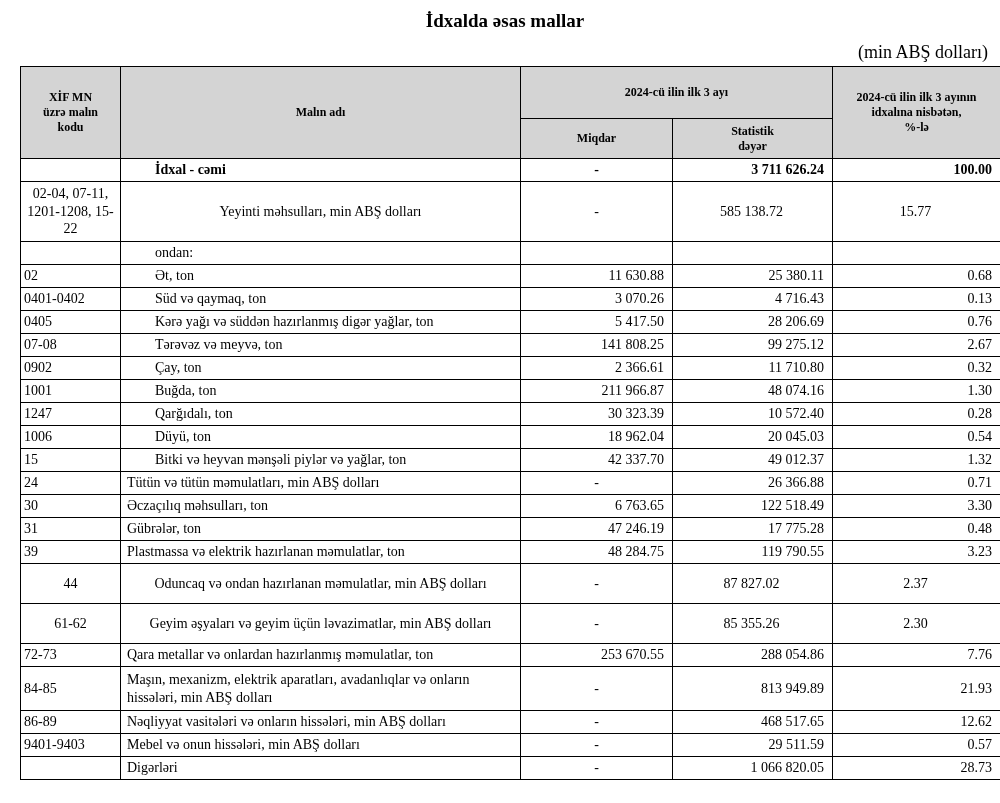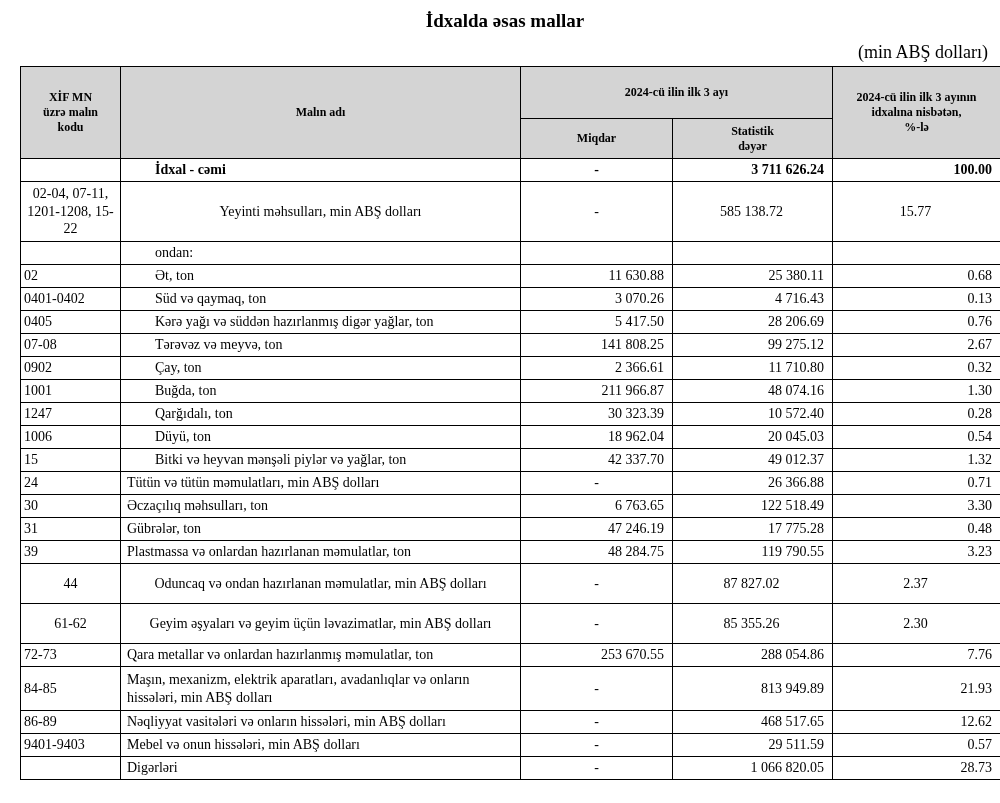--- a/index.html
+++ b/index.html
@@ -192,21 +192,21 @@
         </tr>
         <tr>
           <td class="code">31</td>
           <td class="name">Gübrələr, ton</td>
           <td class="qty">47 246.19</td>
           <td class="value">17 775.28</td>
           <td class="share">0.48</td>
         </tr>
         <tr>
           <td class="code">39</td>
-          <td class="name">Plastmassa və onlardan hazırlanan məmulatlar, ton</td>
+          <td class="name">Plastmassa və elektrik hazırlanan məmulatlar, ton</td>
           <td class="qty">48 284.75</td>
           <td class="value">119 790.55</td>
           <td class="share">3.23</td>
         </tr>
         <tr>
           <td class="code">44</td>
           <td class="name">Oduncaq və ondan hazırlanan məmulatlar, min ABŞ dolları</td>
           <td class="qty dash">-</td>
           <td class="value">87 827.02</td>
           <td class="share">2.37</td>

